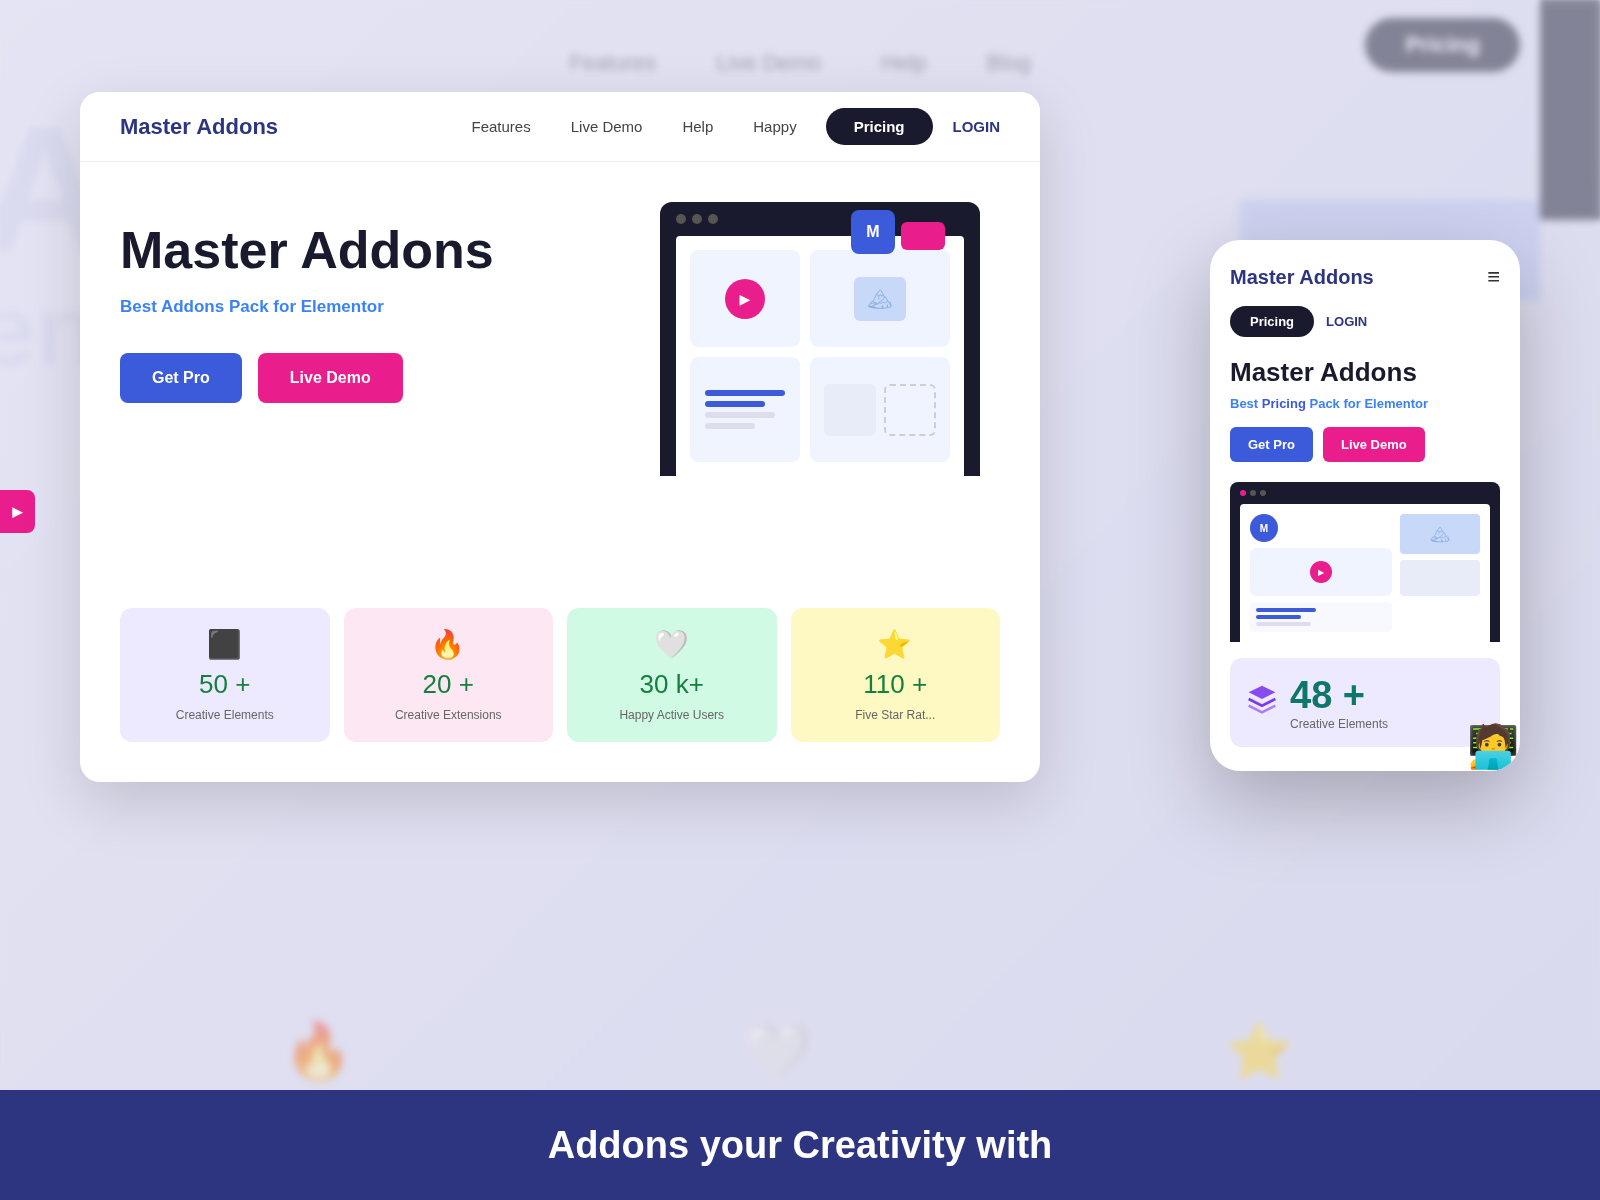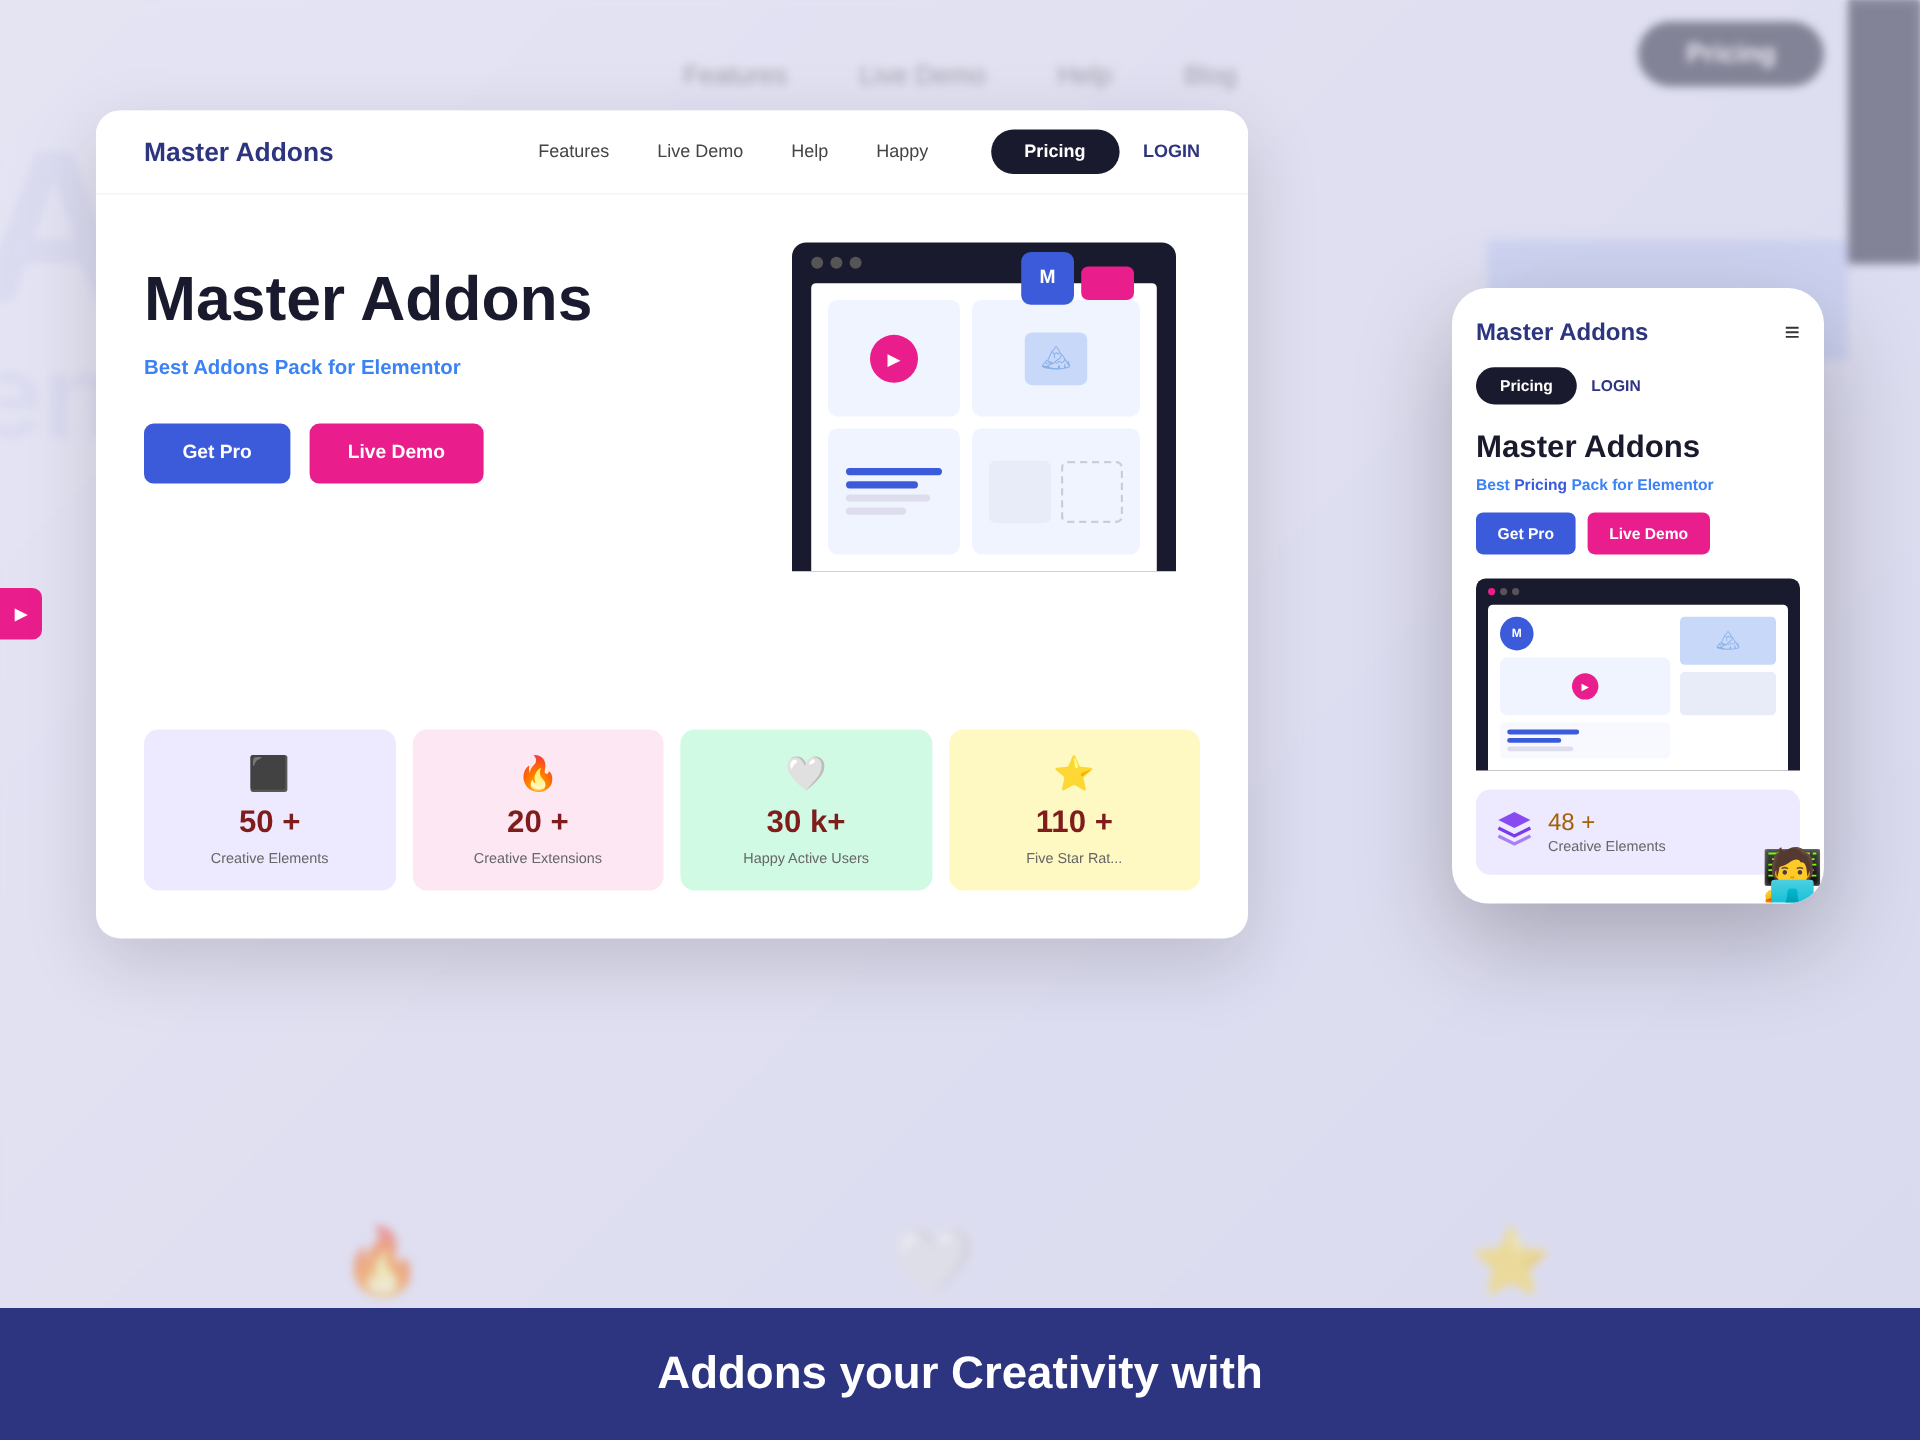--- a/index.html
+++ b/index.html
@@ -108,21 +108,21 @@
     .card-logo {
       font-size: 22px;
       font-weight: 800;
       color: #2d3480;
       margin-right: auto;
     }
 
     .card-nav-links {
       display: flex;
       gap: 40px;
-      margin-right: 52px;
+      margin-right: 29px;
     }
 
     .card-nav-link {
       font-size: 15px;
       color: #444;
       font-weight: 500;
       cursor: pointer;
     }
 
     .card-nav-pricing {
@@ -222,22 +222,22 @@
     }
 
     .stat-card-purple { background: #ede9fe; }
     .stat-card-pink { background: #fce7f3; }
     .stat-card-teal { background: #d1fae5; }
     .stat-card-yellow { background: #fef9c3; }
 
     .stat-icon { font-size: 28px; }
     .stat-num {
       font-size: 26px;
-      font-weight: 700;
-      color: #7f1d1d;
+      font-weight: 400;
+      color: #15803d;
     }
     .stat-label {
       font-size: 12px;
       color: #666;
       text-align: center;
     }
 
     
     .card-hero-right {
       width: 380px;
@@ -552,23 +552,23 @@
     .mobile-stat-card {
       background: #ede9fe;
       border-radius: 12px;
       padding: 16px;
       display: flex;
       flex-direction: column;
       gap: 6px;
     }
 
     .mobile-stat-num {
-      font-size: 20px;
-      font-weight: 400;
-      color: #a16207;
+      font-size: 38px;
+      font-weight: 700;
+      color: #0f766e;
     }
 
     .mobile-stat-label {
       font-size: 12px;
       color: #666;
     }
 
     
     .bottom-stats-bg {
       position: absolute;

